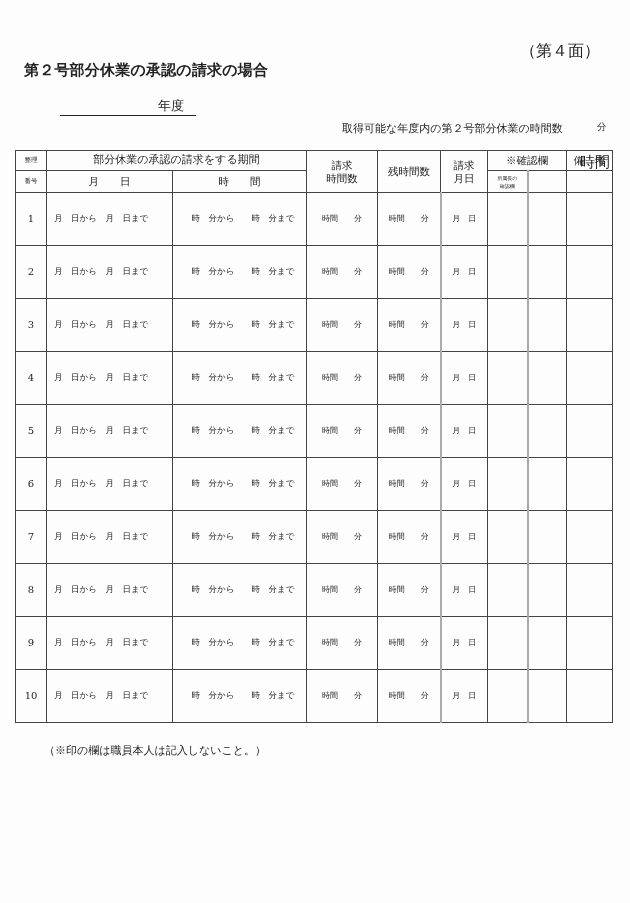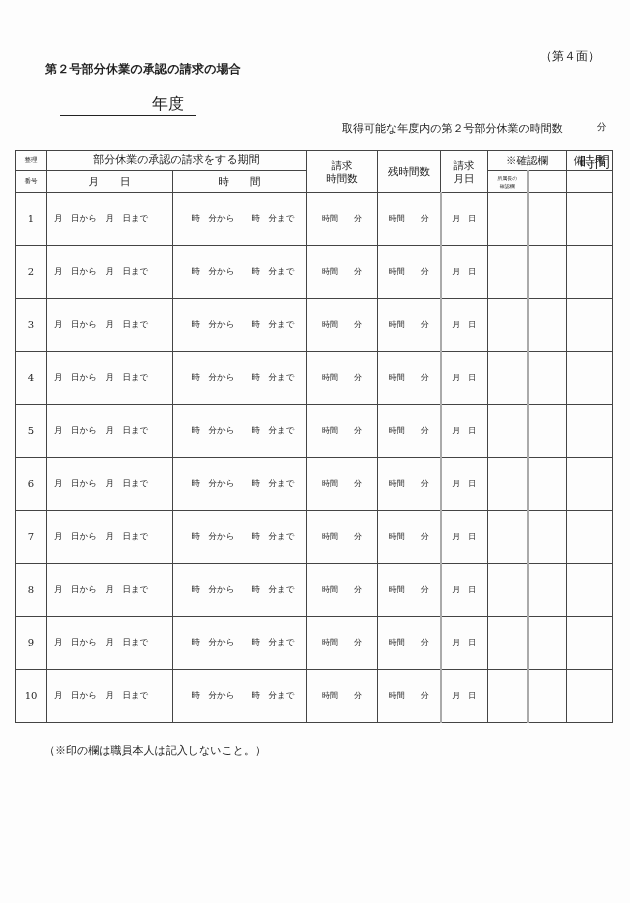--- a/index.html
+++ b/index.html
@@ -1,24 +1,24 @@
 <!DOCTYPE html>
 <html><head>
 <meta charset="utf-8">
 <style>
   html, body { margin: 0; padding: 0; background: #fdfdfd; }
   body {
     width: 630px; height: 903px; position: relative; overflow: hidden;
     font-family: "DejaVu Serif", "Liberation Serif", serif; color: #222;
   }
   .abs { position: absolute; }
-  .page-no { right: 30px; top: 41px; font-size: 12px; margin-top: 7px; }
-  .title { left: 45px; top: 61px; font-size: 12px; font-weight: bold; letter-spacing: 0.2px; font-family: Liberation Serif, serif; }
+  .page-no { right: 30px; top: 41px; font-size: 16px; }
+  .title { left: 24px; top: 61px; font-size: 15px; font-weight: bold; letter-spacing: 0.2px; font-family: Liberation Serif, serif; }
   .year-wrap { left: 60px; top: 99px; width: 136px; height: 16px; border-bottom: 1.5px solid #222; }
-  .year-label { position: absolute; right: 12px; bottom: 0px; font-size: 16px; }
+  .year-label { position: absolute; right: 12px; bottom: 0px; font-size: 13px; }
   .avail { left: 329px; top: 121px; font-size: 11px; margin-left: 13px; }
   .avail-h { left: 580px; top: 121px; font-size: 15px; margin-top: 32px; }
   .avail-m { left: 597px; top: 121px; font-size: 9.5px; }
 
   table.form {
     position: absolute; left: 15px; top: 150px;
     border-collapse: collapse; table-layout: fixed;
   }
   table.form td {
     border: 1px solid #444; padding: 0; text-align: center; vertical-align: middle;

